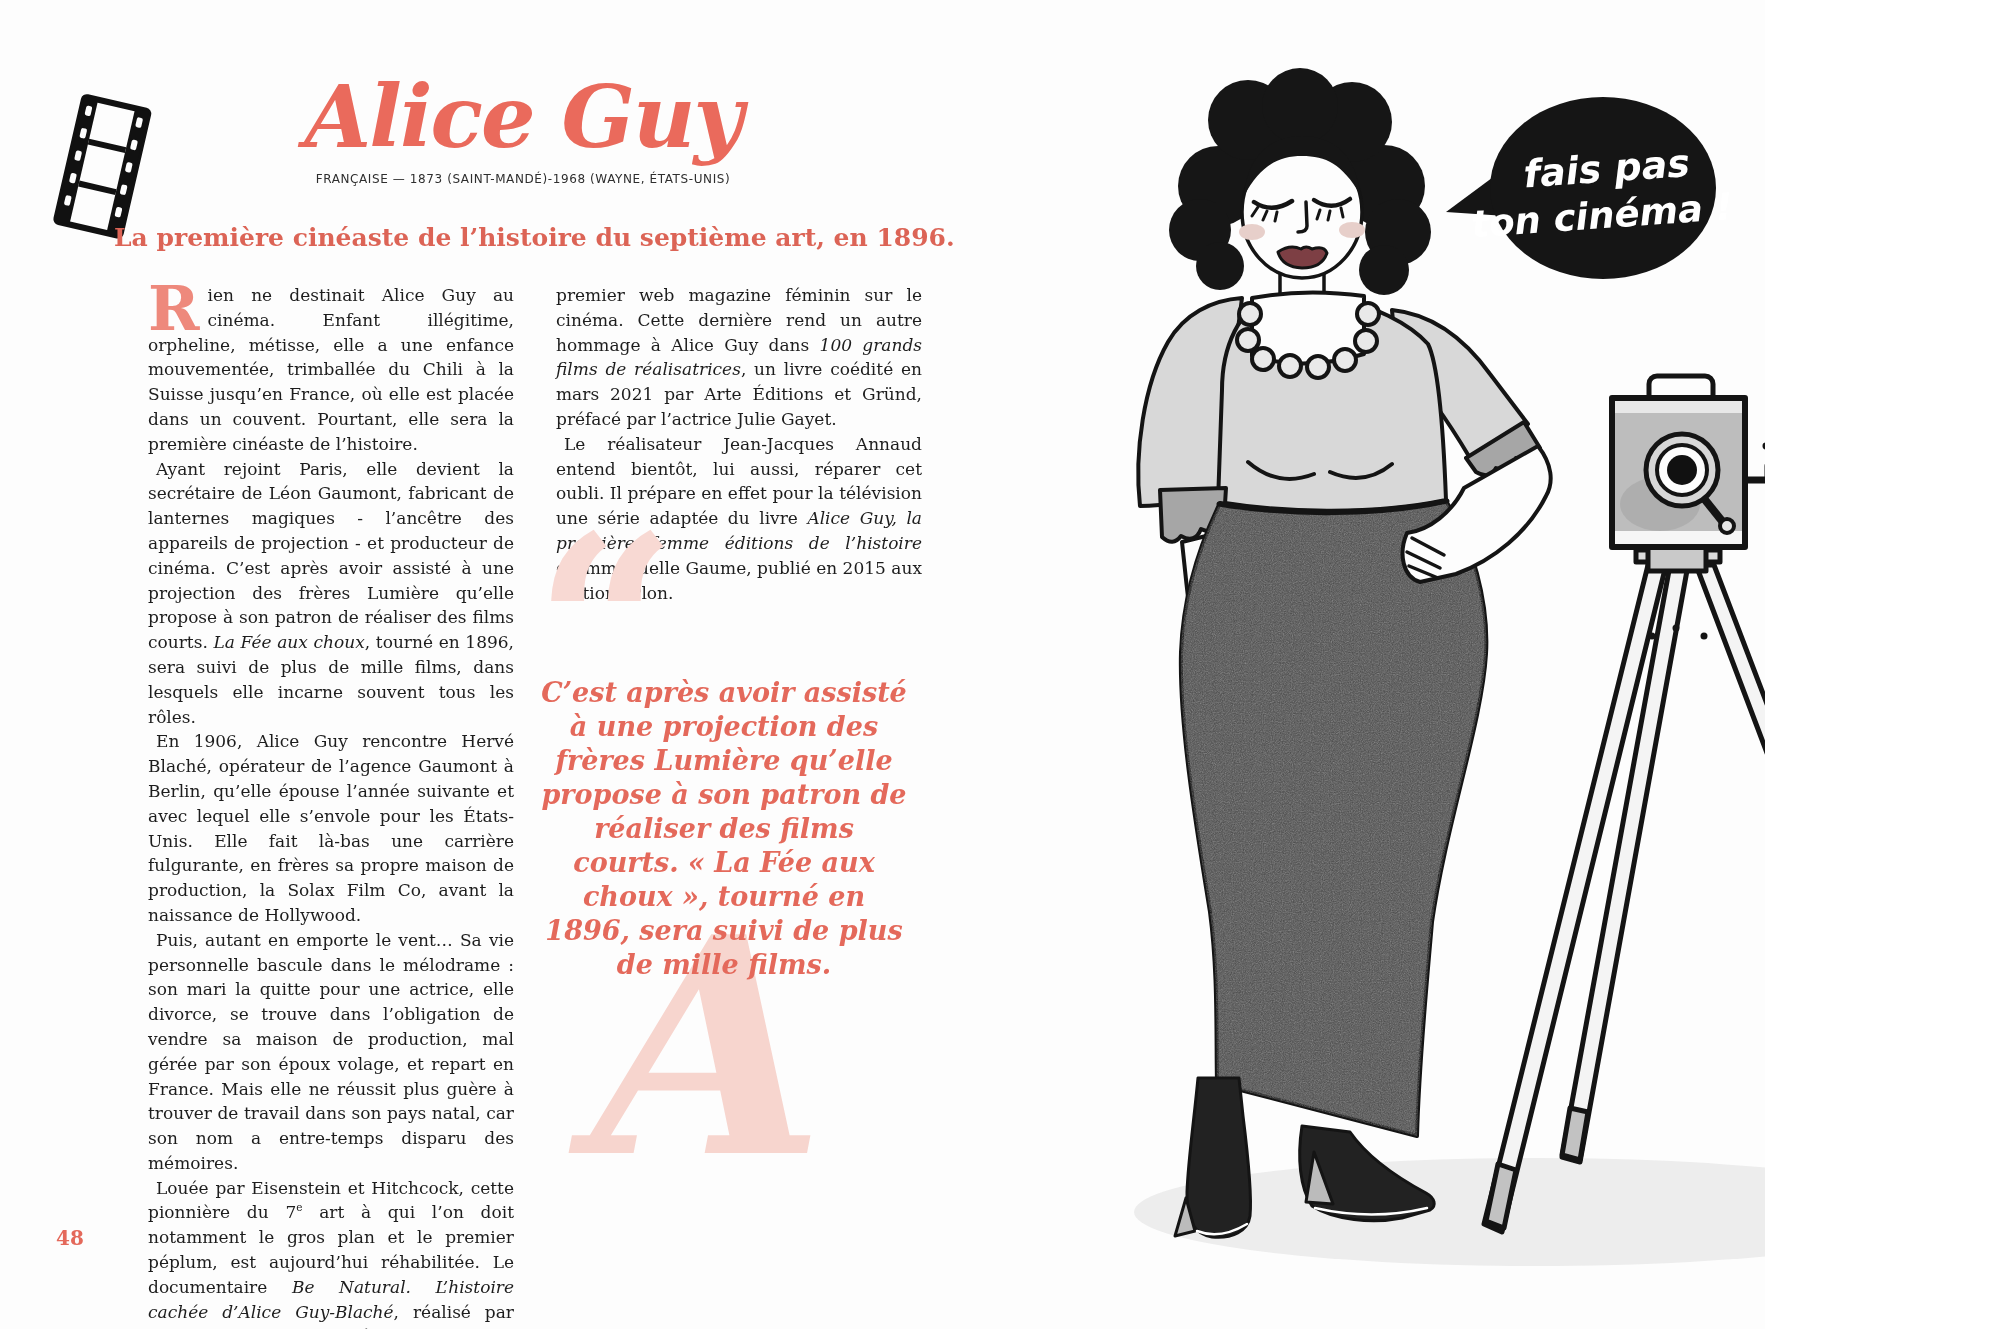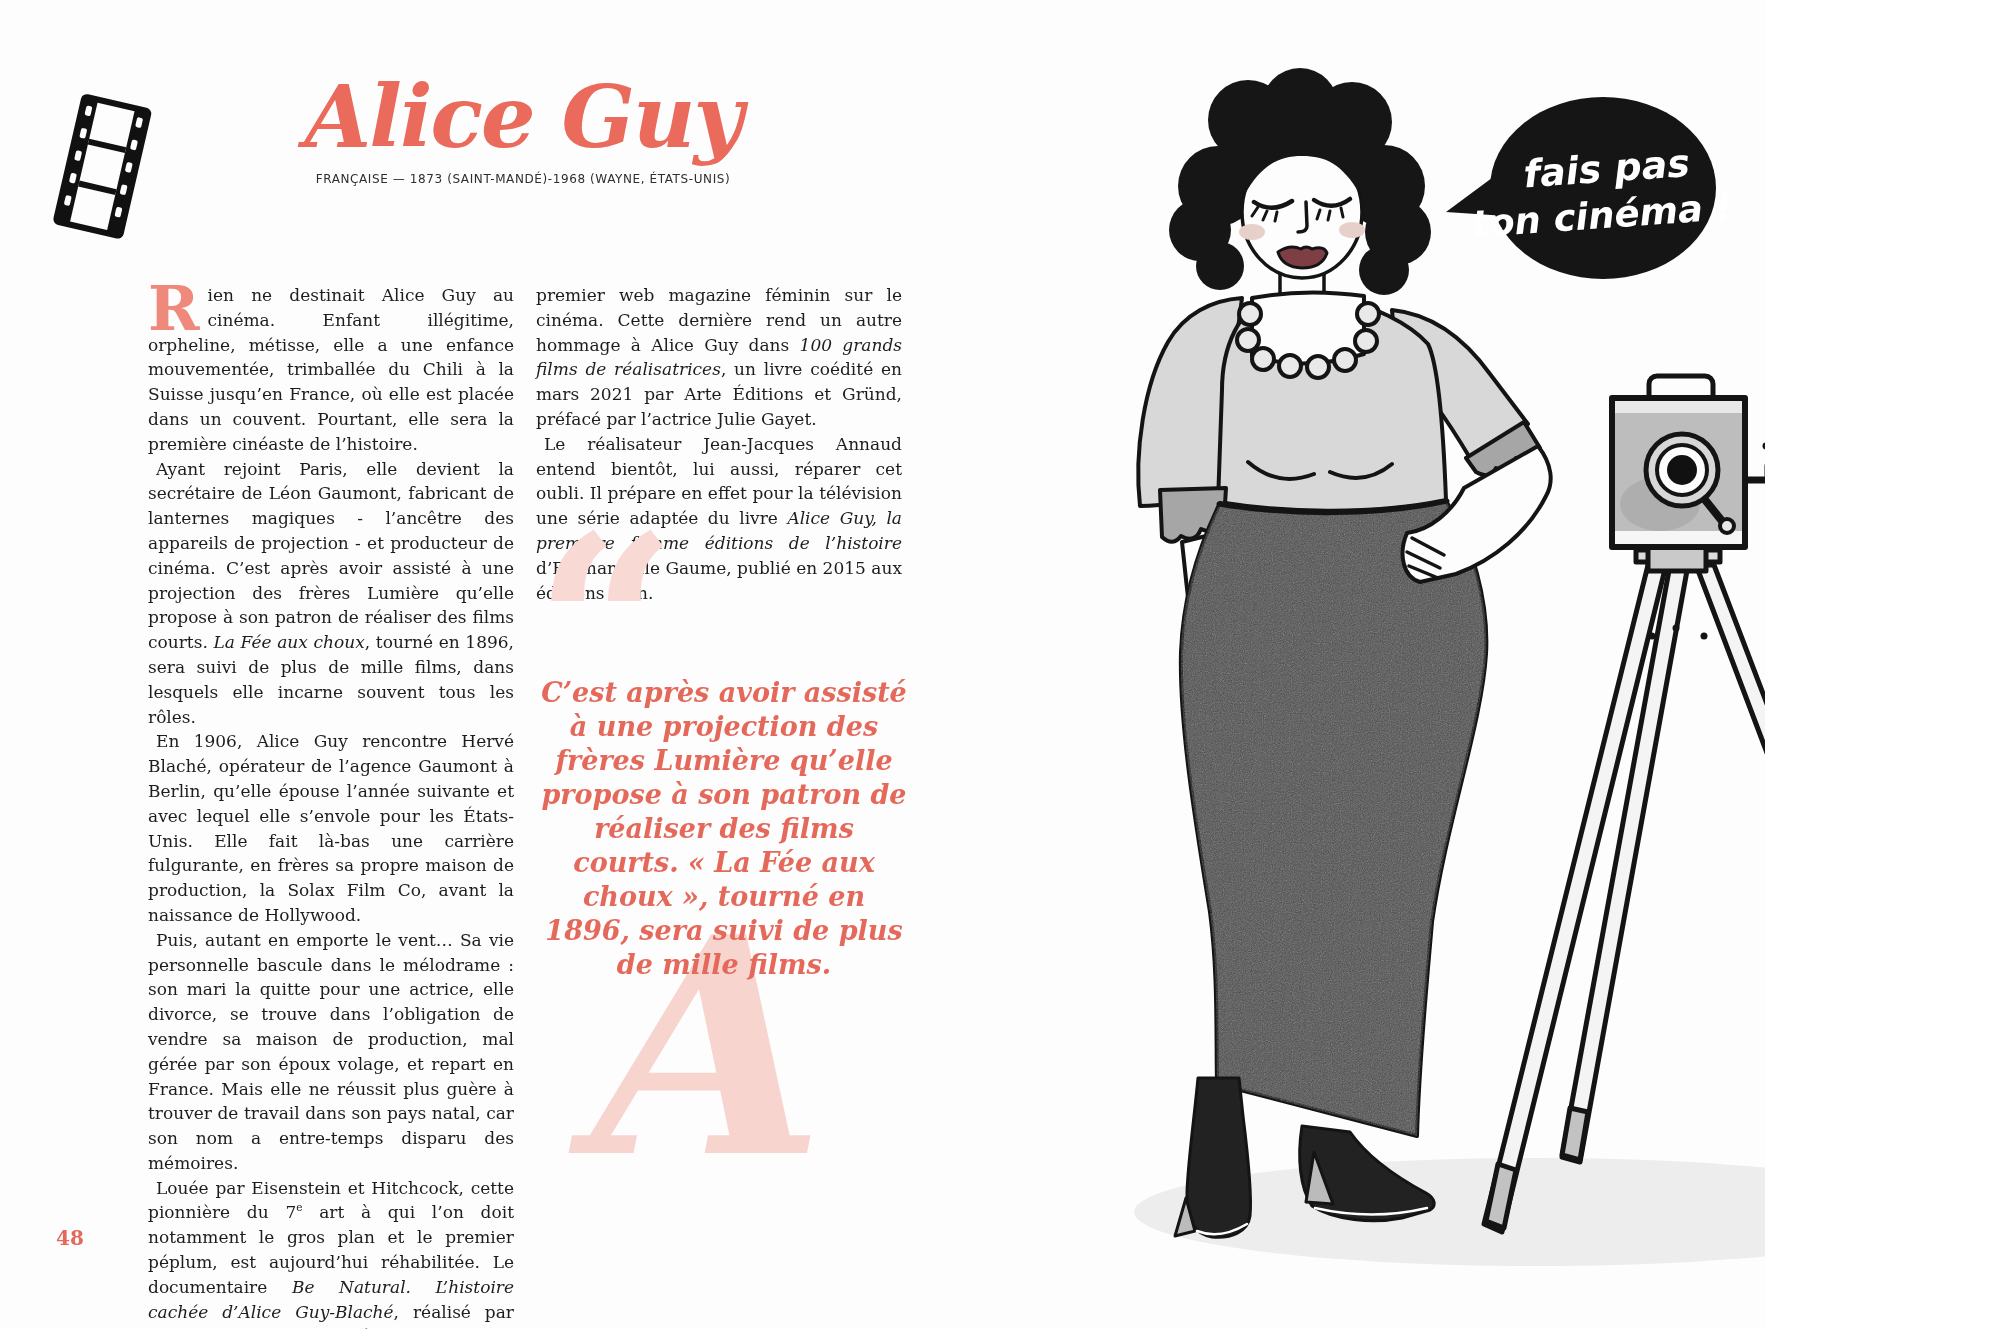--- a/index.html
+++ b/index.html
@@ -21,21 +21,21 @@
   .headline{
     position:absolute;left:114px;top:223px;width:820px;text-align:center;
     font-weight:bold;font-size:25px;color:#dc6456;white-space:nowrap;
   }
   
   .col{
     position:absolute;top:283px;width:366px;font-size:17px;line-height:24.8px;
     text-align:justify;color:#1d1d1d;
   }
   .col1{left:148px;}
-  .col2{left:536px;}
+  .col2{left:556px;}
   .para{margin:0;text-indent:8px;}
   .para.noind{text-indent:0;}
   .para em{font-style:italic;}
   .para sup{font-size:.62em;vertical-align:super;line-height:0;}
   .dropcap{
     float:left;font-size:62px;line-height:47px;font-weight:bold;
     color:#ee897c;padding:2px 8px 0 0;font-style:normal;
   }
   
   .pullquote{position:absolute;left:540px;top:598px;width:368px;}
@@ -90,20 +90,21 @@
       </g>
       <line x1="52" y1="73" x2="90" y2="73" stroke="#111" stroke-width="6"></line>
       <line x1="52" y1="116" x2="90" y2="116" stroke="#111" stroke-width="6"></line>
     </g>
   </svg>
 
   <div class="header">
     <div class="title">Alice Guy</div>
     <div class="subtitle">FRANÇAISE — 1873 (SAINT-MANDÉ)-1968 (WAYNE, ÉTATS-UNIS)</div>
   </div>
+  <div class="headline">La première cinéaste de l’histoire du septième art, en 1896.</div>
 
   <div class="col col1">
       <p class="para noind"><span class="dropcap">R</span>ien ne destinait Alice Guy au cinéma. Enfant illégitime, orpheline, métisse, elle a une enfance mouvementée, trimballée du Chili à la Suisse jusqu’en France, où elle est placée dans un couvent. Pourtant, elle sera la première cinéaste de l’histoire.</p>
       <p class="para">Ayant rejoint Paris, elle devient la secrétaire de Léon Gaumont, fabricant de lanternes magiques - l’ancêtre des appareils de projection - et producteur de cinéma. C’est après avoir assisté à une projection des frères Lumière qu’elle propose à son patron de réaliser des films courts. <em>La Fée aux choux</em>, tourné en 1896, sera suivi de plus de mille films, dans lesquels elle incarne souvent tous les rôles.</p>
       <p class="para">En 1906, Alice Guy rencontre Hervé Blaché, opérateur de l’agence Gaumont à Berlin, qu’elle épouse l’année suivante et avec lequel elle s’envole pour les États-Unis. Elle fait là-bas une carrière fulgurante, en frères sa propre maison de production, la Solax Film Co, avant la naissance de Hollywood.</p>
       <p class="para">Puis, autant en emporte le vent… Sa vie personnelle bascule dans le mélodrame : son mari la quitte pour une actrice, elle divorce, se trouve dans l’obligation de vendre sa maison de production, mal gérée par son époux volage, et repart en France. Mais elle ne réussit plus guère à trouver de travail dans son pays natal, car son nom a entre-temps disparu des mémoires.</p>
       <p class="para">Louée par Eisenstein et Hitchcock, cette pionnière du 7<sup>e</sup> art à qui l’on doit notamment le gros plan et le premier péplum, est aujourd’hui réhabilitée. Le documentaire <em>Be Natural. L’histoire cachée d’Alice Guy-Blaché</em>, réalisé par Pamela B. Green, raconté par Jodie Foster et coproduit par Robert Redford, est sorti en France au printemps 2020. Un prix avait par ailleurs été créé en 2018 par Véronique Le Bris, fondatrice du</p>
     </div>
   <div class="col col2">
       <p class="para noind">premier web magazine féminin sur le cinéma. Cette dernière rend un autre hommage à Alice Guy dans <em>100 grands films de réalisatrices</em>, un livre coédité en mars 2021 par Arte Éditions et Gründ, préfacé par l’actrice Julie Gayet.</p>

